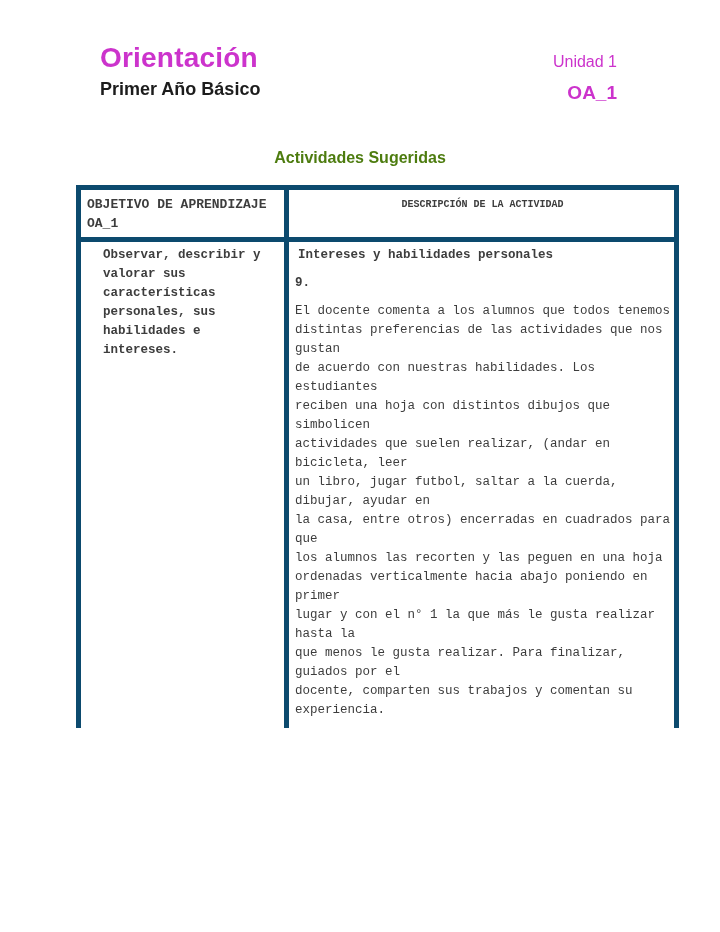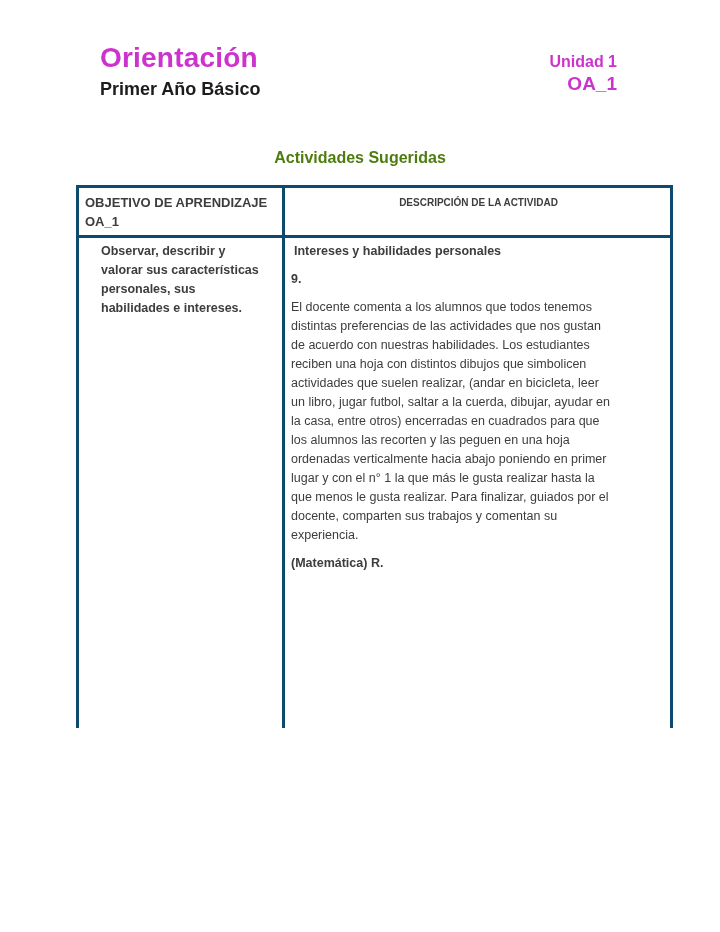--- a/index.html
+++ b/index.html
@@ -5,35 +5,35 @@
   html,body { margin:0; padding:0; background:#ffffff; }
   #page {
     position:relative; width:720px; height:728px; background:#ffffff;
     font-family:"Liberation Sans", sans-serif; overflow:hidden;
   }
   
   .brand-left { position:absolute; left:100px; top:42px; }
   .brand-title { font-size:28px; font-weight:bold; color:#CC33CC; letter-spacing:0.2px; }
   .brand-sub { font-size:18px; font-weight:bold; color:#1c1c1c; margin-top:5px; }
   .brand-right { position:absolute; top:53px; right:103px; text-align:right; }
-  .brand-unit { font-size:16px; font-weight:bold; color:#CC33CC; }
-  .brand-code { font-size:19px; font-weight:bold; color:#CC33CC; margin-top:2px; }
+  .brand-unit { font-size:16px; font-weight:normal; color:#CC33CC; }
+  .brand-code { font-size:19px; font-weight:bold; color:#CC33CC; margin-top:11px; }
   
   .section-title {
     position:absolute; top:149px; left:0; width:100%; text-align:center;
     font-size:16px; font-weight:bold; color:#4d7c0f;
   }
   
   table.activities {
     position:absolute; left:76px; top:185px;
     border-collapse:collapse; table-layout:fixed;
   }
   table.activities th, table.activities td {
-    border:3px solid #0c4a6e; vertical-align:top;
-    color:#3d3d3d; overflow:hidden;
+    border:5px solid #0c4a6e; vertical-align:top;
+    color:#3d3d3d; overflow:hidden;font-family:Liberation Mono, monospace;
   }
   th.col-objective {
     width:192px; text-align:left; font-size:13px; font-weight:bold;
     padding:5px 5px 4px 6px; line-height:19px;
   }
   th.col-description {
     width:375px; text-align:center; font-size:10px; font-weight:bold;
     padding:5px 4px 4px 6px; line-height:19px;
   }
   tr.header-row { height:47px; }

